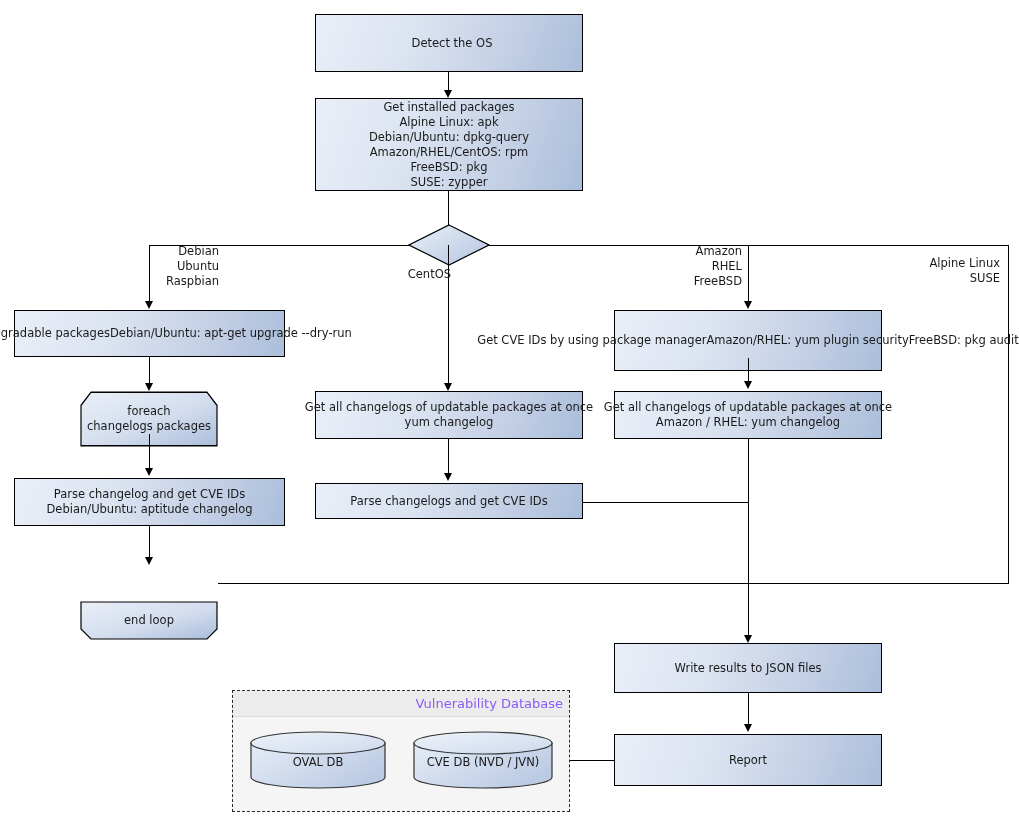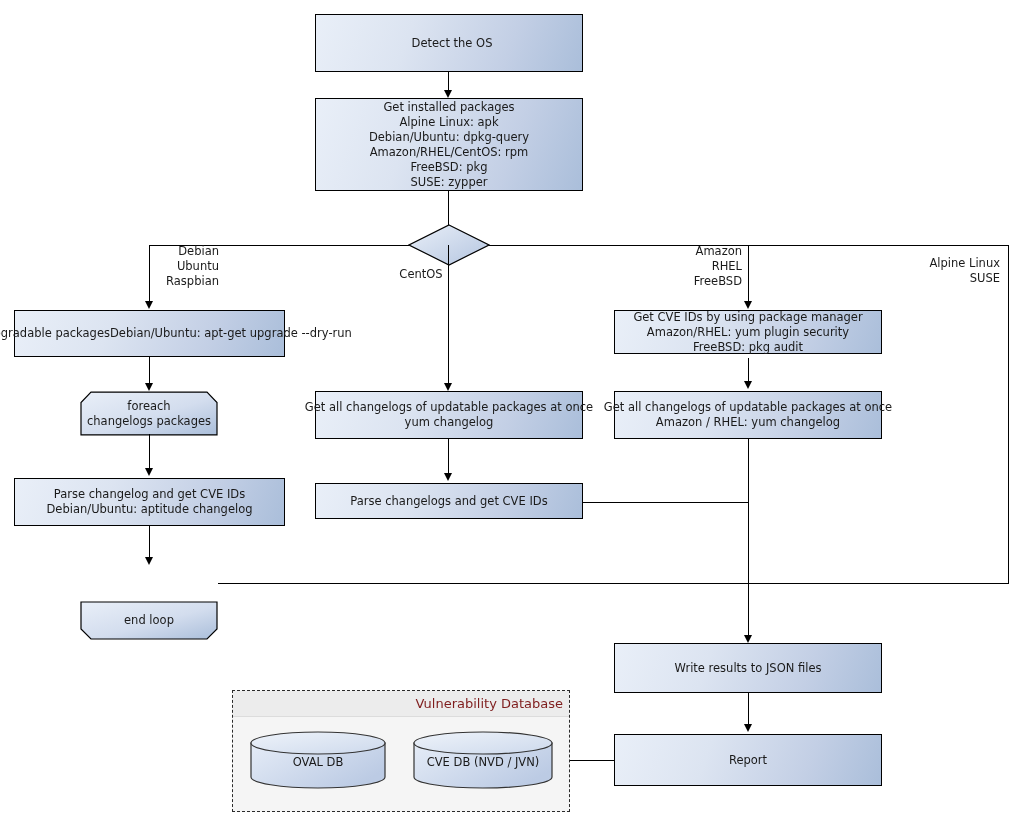--- a/index.html
+++ b/index.html
@@ -99,21 +99,21 @@
   .group-title {
     box-sizing: border-box;
     height: 26px;
     background: #ececec;
     border-bottom: 1px solid #dcdcdc;
     display: flex;
     align-items: center;
     justify-content: flex-end;
     padding-right: 6px;
     font-size: 13px;
-    color: #7f1d1d;
+    color: #8b5cf6;
   }
 
   .cylinder {
     position: absolute;
   }
   .cyl-label {
     position: absolute;
     width: 100%;
     text-align: center;
     font-size: 11.5px;
@@ -164,21 +164,21 @@
 Raspbian</span></div>
 
   <div class="node" style="left:14px; top:310px; width:271px; height:47px; flex-direction:row; justify-content:center;">
     <span class="txt">Check upgradable packages</span>
     <span class="txt">Debian/Ubuntu: apt-get upgrade --dry-run</span>
   </div>
 
   <div class="ln v" style="left:149px; top:357px; height:28px;"></div>
   <div class="arrow" style="left:145px; top:383px;"></div>
 
-  <div class="node loop-start" style="left:80px; top:391px; width:138px; height:45px; flex-direction:column; justify-content:center;">
+  <div class="node loop-start" style="left:80px; top:391px; width:138px; height:56px; flex-direction:column; justify-content:center;">
     <svg class="bevel-svg" viewBox="0 0 138 43" preserveAspectRatio="none">
       <defs>
         <linearGradient id="gradLoopStart" x1="0" y1="0" x2="1" y2="1">
           <stop offset="0%" stop-color="#e9eff8"></stop>
           <stop offset="55%" stop-color="#d3ddee"></stop>
           <stop offset="100%" stop-color="#aabeda"></stop>
         </linearGradient>
       </defs>
       <path d="M1,42 L1,11 L11,1 L127,1 L137,11 L137,42 Z" fill="url(#gradLoopStart)" stroke="#000000" stroke-width="1.2"></path>
     </svg>
@@ -209,21 +209,21 @@
       <path d="M1,1 L137,1 L137,28 L127,38 L11,38 L1,28 Z" fill="url(#gradLoopEnd)" stroke="#000000" stroke-width="1.2"></path>
     </svg>
     <span class="txt">end loop</span>
   </div>
 
   <div class="ln h" style="left:218px; top:583px; width:790px;"></div>
   <div class="ln v" style="left:1008px; top:245px; height:339px;"></div>
 
   <div class="ln v" style="left:448px; top:245px; height:140px;"></div>
   <div class="arrow" style="left:444px; top:383px;"></div>
-  <div class="edge-label" style="left:391px; top:267px; width:60px; text-align:center;"><span>CentOS</span></div>
+  <div class="edge-label" style="left:391px; top:267px; width:60px; text-align:right;"><span>CentOS</span></div>
 
   <div class="node" style="left:315px; top:391px; width:268px; height:48px; flex-direction:column; justify-content:center; overflow:visible;">
     <span class="txt">Get all changelogs of updatable packages at once</span>
     <span class="txt">yum changelog</span>
   </div>
 
   <div class="ln v" style="left:448px; top:439px; height:36px;"></div>
   <div class="arrow" style="left:444px; top:473px;"></div>
 
   <div class="node" style="left:315px; top:483px; width:268px; height:36px;">
@@ -231,21 +231,21 @@
   </div>
 
   <div class="ln h" style="left:583px; top:502px; width:165px;"></div>
 
   <div class="ln v" style="left:748px; top:245px; height:58px;"></div>
   <div class="arrow" style="left:744px; top:301px;"></div>
   <div class="edge-label right-align" style="left:676px; top:244px; width:66px;"><span>Amazon
 RHEL
 FreeBSD</span></div>
 
-  <div class="node" style="left:614px; top:310px; width:268px; height:44px; flex-direction:column; justify-content:center;">
+  <div class="node" style="left:614px; top:310px; width:268px; height:61px; flex-direction:row; justify-content:center;">
     <span class="txt">Get CVE IDs by using package manager</span>
     <span class="txt">Amazon/RHEL: yum plugin security</span>
     <span class="txt">FreeBSD: pkg audit</span>
   </div>
 
   <div class="ln v" style="left:748px; top:358px; height:25px;"></div>
   <div class="arrow" style="left:744px; top:381px;"></div>
 
   <div class="node" style="left:614px; top:391px; width:268px; height:48px; flex-direction:column; justify-content:center; overflow:visible;">
     <span class="txt">Get all changelogs of updatable packages at once</span>

